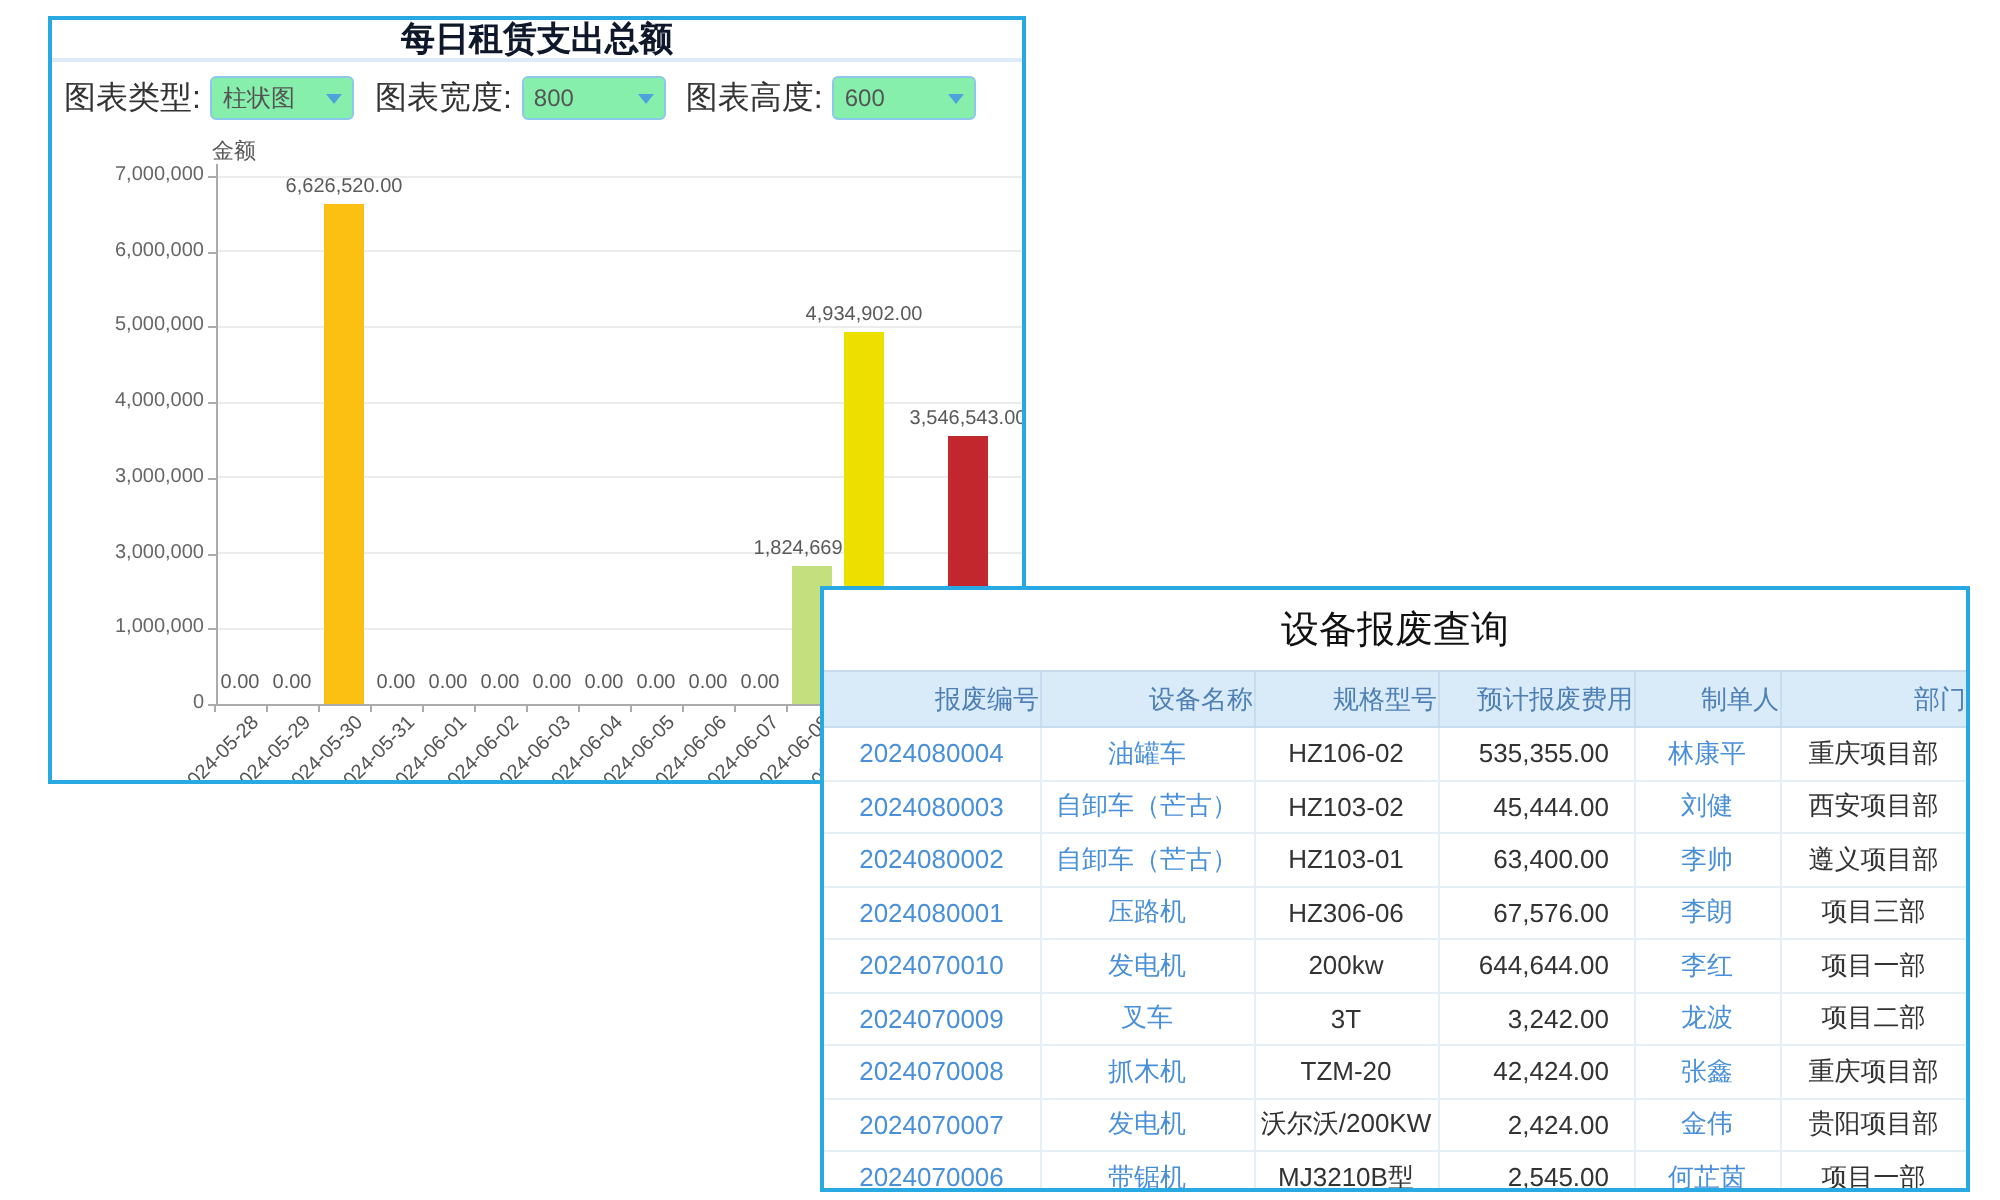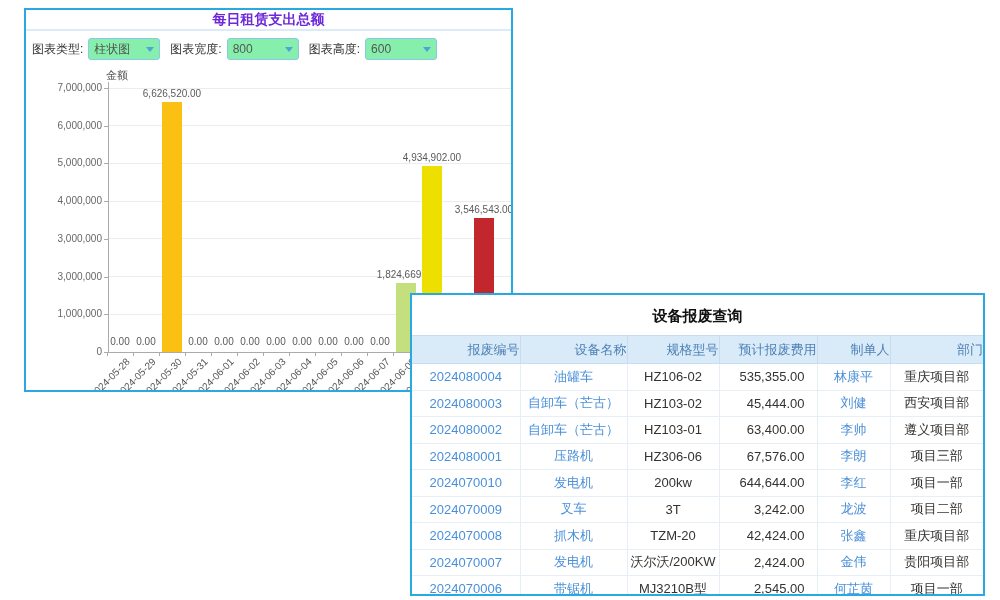--- a/index.html
+++ b/index.html
@@ -15,24 +15,24 @@
     width:1000px;height:600px;position:relative;background:#ffffff;overflow:hidden;
     font-family:"Liberation Sans","DejaVu Sans",sans-serif;
   }
   .panel{position:absolute;box-sizing:border-box;border:2px solid var(--panel-border);background:#fff;}
   #chartPanel{left:24px;top:8px;width:489px;height:384px;z-index:1;overflow:hidden;}
   #tablePanel{left:410px;top:293px;width:575px;height:303px;z-index:5;overflow:hidden;}
 
   .chart-title{
     position:absolute;left:0;right:0;top:0;height:19px;line-height:19px;
     border-bottom:2px solid #DCEBF7;text-align:center;
-    font-size:14px;font-weight:bold;color:#6d28d9;
+    font-size:17px;font-weight:bold;color:#0f172a;
   }
   .controls{position:absolute;left:4px;top:28px;display:flex;align-items:center;}
-  .ctrl-label{font-size:12px;color:#333;margin:0 5px 0 2px;white-space:nowrap;}
+  .ctrl-label{font-size:16px;color:#333;margin:0 5px 0 2px;white-space:nowrap;}
   .select{
     box-sizing:border-box;width:72px;height:22px;margin-right:8px;
     border:1px solid var(--sel-border);border-radius:3px;background:#86efac;
     display:flex;align-items:center;justify-content:space-between;
     padding:0 5px;font-size:12px;color:#555;cursor:pointer;
   }
   .caret{width:0;height:0;border-left:4px solid transparent;border-right:4px solid transparent;border-top:5px solid var(--caret);}
 
   #chartArea{position:absolute;left:0;top:0;width:485px;height:380px;margin-left:24px;}
   .y-axis-title{position:absolute;left:56px;top:58px;font-size:11px;color:#555;}
@@ -40,21 +40,21 @@
   .axis{position:absolute;background:#ABABAB;}
   .tick{position:absolute;background:#ABABAB;}
   .y-label{position:absolute;width:52px;text-align:right;font-size:10px;color:#666;}
   .bar{position:absolute;width:20px;}
   .val-label{position:absolute;width:90px;text-align:center;font-size:10px;color:#5a5a5a;white-space:nowrap;}
   .x-label{
     position:absolute;font-size:10px;color:#555;white-space:nowrap;
     transform:rotate(-45deg);transform-origin:100% 0;
   }
 
-  .table-title{height:40px;line-height:42px;text-align:center;font-size:15px;font-weight:bold;color:#111;}
+  .table-title{height:40px;line-height:42px;text-align:center;font-size:19px;font-weight:normal;color:#111;}
   #scrapTable{border-collapse:collapse;table-layout:fixed;width:571px;}
   #scrapTable th{
     background:var(--hdr-bg);color:var(--hdr-text);font-weight:normal;font-size:13px;
     height:27px;border:1px solid #C7DDEF;padding:0;text-align:right;
   }
   #scrapTable td{
     font-size:13px;color:#333;height:25.5px;border:1px solid #E7EFF6;
     padding:0;text-align:center;background:#fff;white-space:nowrap;overflow:hidden;
   }
   #scrapTable th:first-child, #scrapTable td:first-child{border-left:none;}

